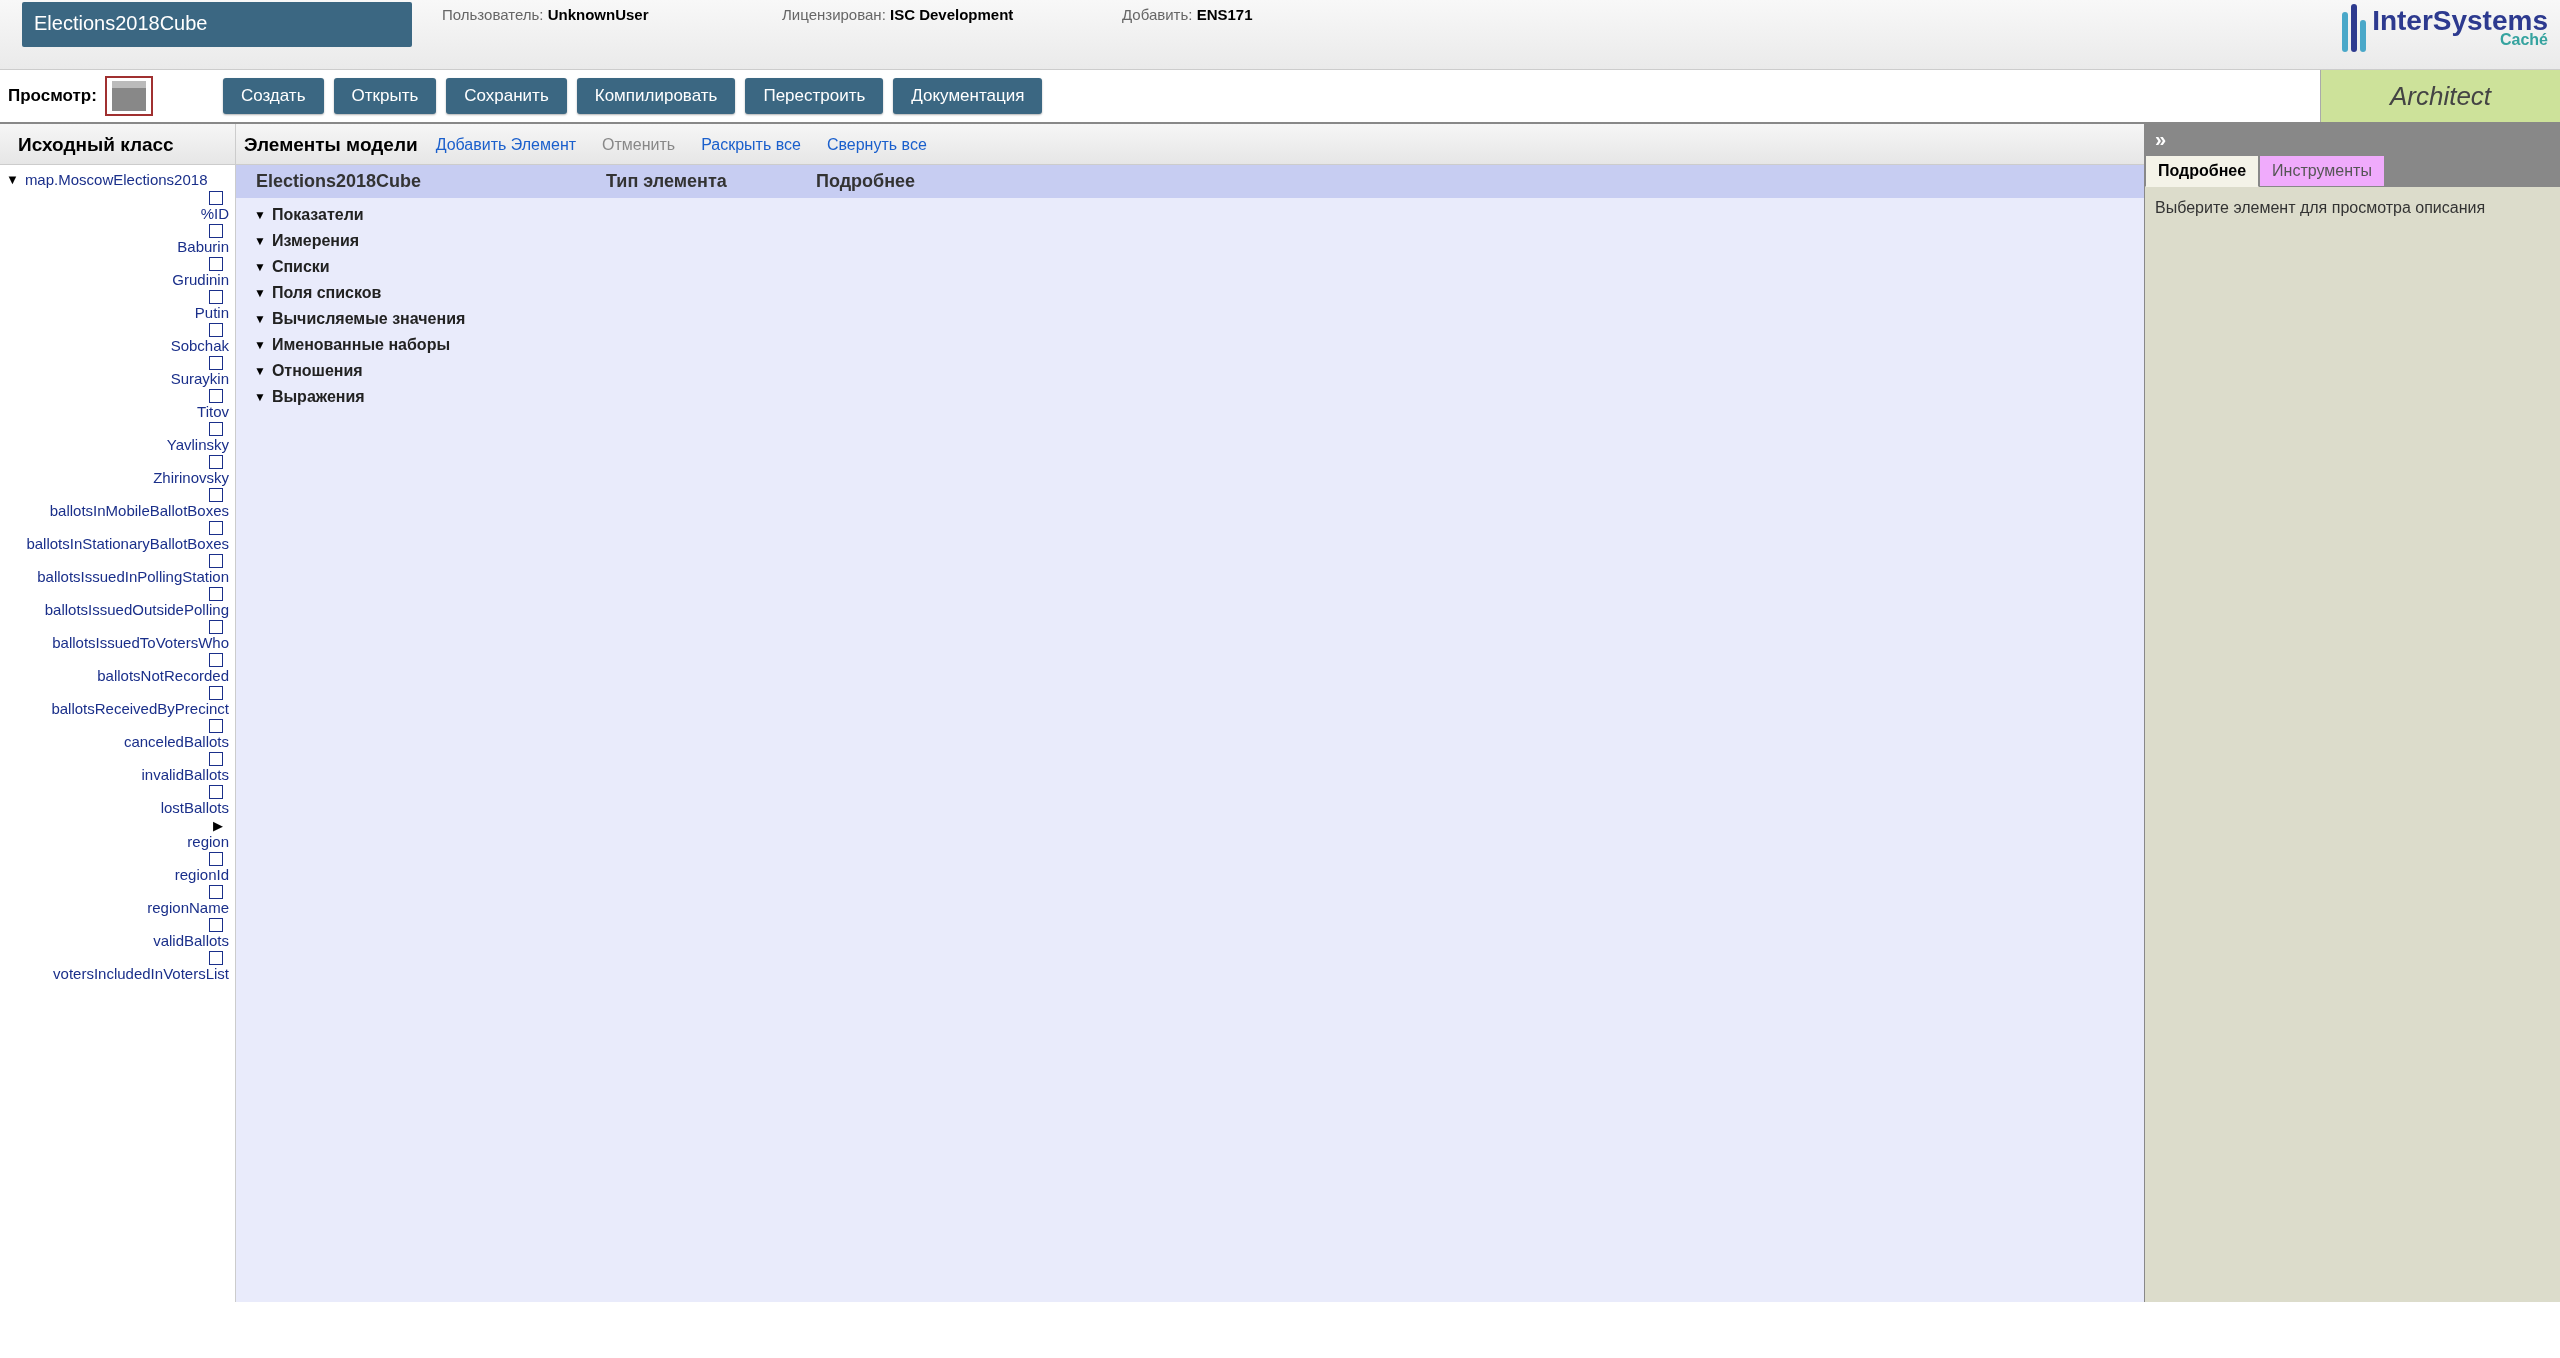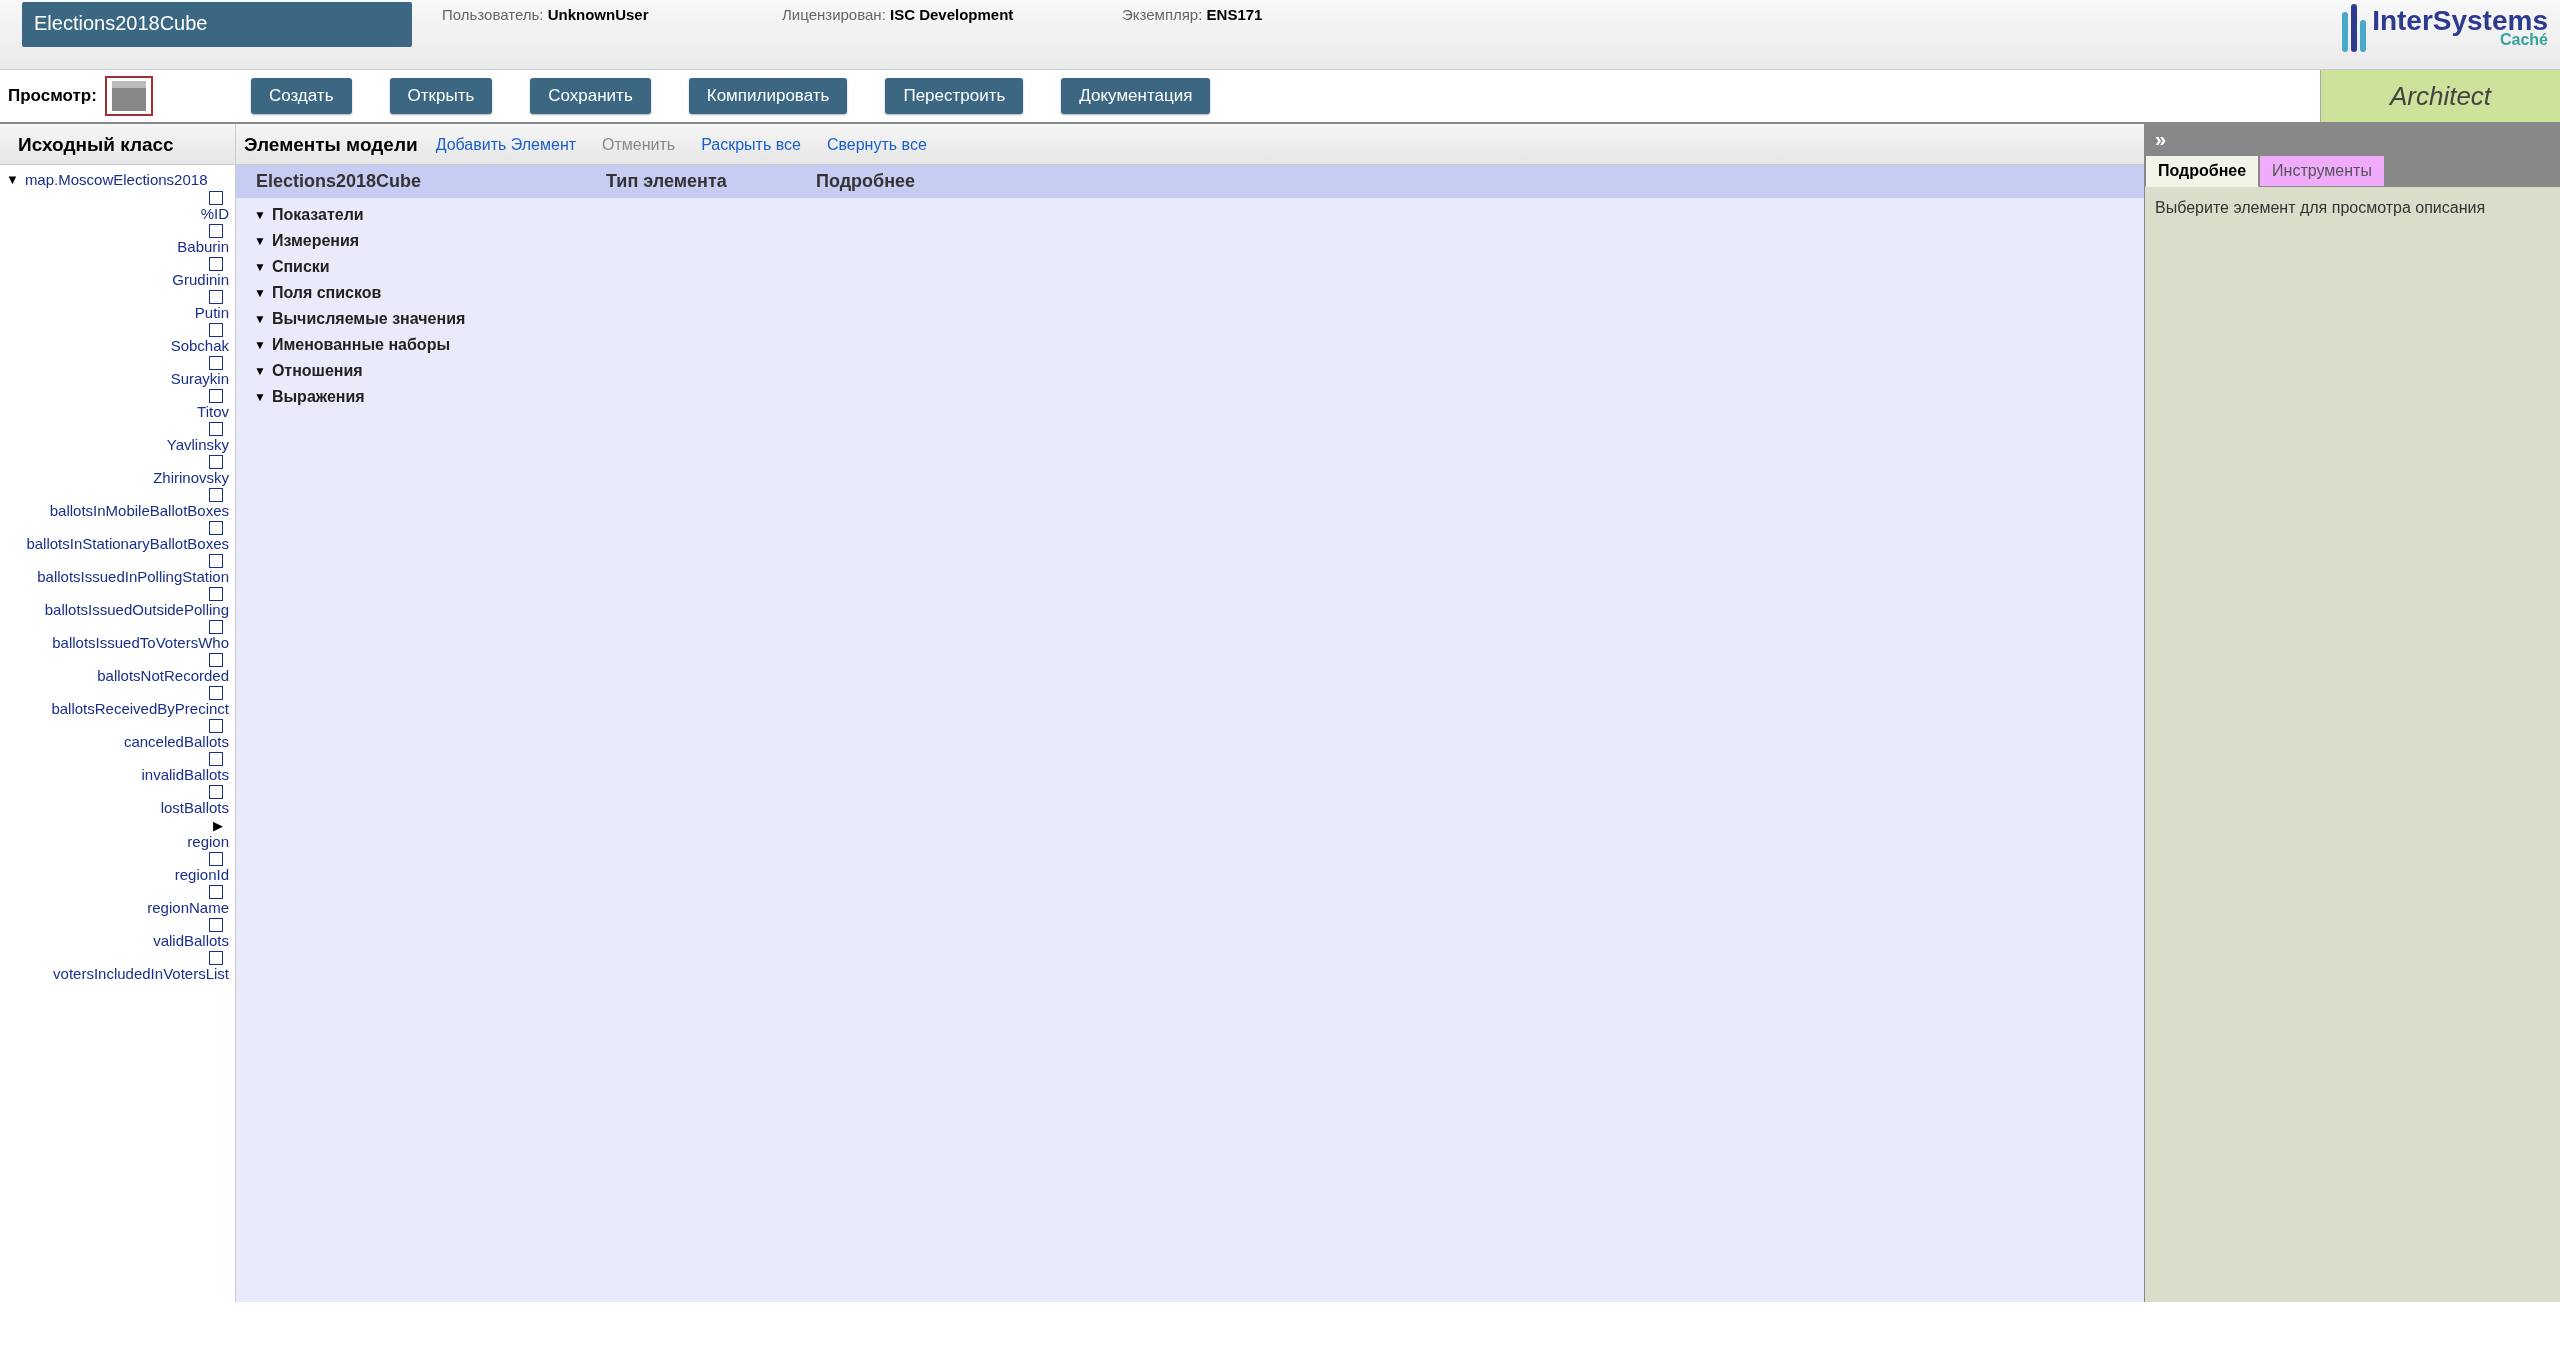--- a/index.html
+++ b/index.html
@@ -25,21 +25,21 @@
 .lb1 { height: 40px; background: #4aa8c9; }
 .lb2 { height: 48px; background: #2d3a8f; }
 .lb3 { height: 32px; background: #4aa8c9; }
 .logo-text { font-size: 28px; font-weight: bold; color: #2d3a8f; line-height: 0.9; }
 .logo-text small { display: block; font-size: 16px; color: #35a39f; font-weight: bold; text-align: right;}
 .toolbar-row { display: flex; align-items: center; border-bottom: 2px solid #888; background: #fff; padding: 6px 8px; position: relative; height: 54px;}
 .view-label { font-size: 17px; font-weight: bold; margin-right: 8px;}
 .view-box { width: 48px; height: 40px; border: 2px solid #a03030; padding: 2px; display: inline-flex; align-items: center; justify-content: center; margin-right: 70px;}
 .view-box-inner { width: 34px; height: 30px; background: #888; position: relative; }
 .view-box-inner::before { content: ""; position: absolute; top: 0; left: 0; right: 0; height: 7px; background: #bbb;}
-.tool-btn { background: #3b6782; color: #fff; border: none; padding: 8px 18px; font-size: 17px; margin-right: 10px; border-radius: 3px; cursor: pointer; box-shadow: 0 1px 2px rgba(0,0,0,0.3); margin-left: 28px;}
+.tool-btn { background: #3b6782; color: #fff; border: none; padding: 8px 18px; font-size: 17px; margin-right: 10px; border-radius: 3px; cursor: pointer; box-shadow: 0 1px 2px rgba(0,0,0,0.3);}
 .arch-pill { position: absolute; right: 0; top: 0; bottom: 0; width: 240px; background: #cde29a; display: flex; align-items: center; justify-content: center; font-size: 26px; font-style: italic; color: #444; border-left: 1px solid #aaa;}
 .main-area { display: flex; height: calc(100vh - 180px); }
 .left-col { width: 236px; border-right: 1px solid #ccc; overflow: hidden; background: linear-gradient(#f4f4f4,#fff 40px);}
 .col-head { font-size: 19px; font-weight: bold; padding: 10px 8px 8px 18px; border-bottom: 1px solid #ccc; background: linear-gradient(#f6f6f6,#e6e6e6);}
 .tree { padding: 4px 2px; font-size: 15px; }
 .tree-root { display: flex; align-items: center; color: #1a2f8a; padding: 2px 4px; cursor: pointer;}
 .tree-root .tri { color: #000; margin-right: 6px; font-size: 13px;}
 .tree-item { display: flex; align-items: flex-end; padding: 1px 4px 1px 24px; color: #1a2f8a; cursor: pointer; white-space: nowrap; overflow: hidden; flex-direction: column;}
 .tree-item .box { width: 14px; height: 14px; border: 1px solid #1a2f8a; margin-right: 6px; flex-shrink: 0; background: #fff;}
 .tree-item .tri-r { color: #000; margin-right: 6px; font-size: 13px; margin-left: -4px;}
@@ -70,21 +70,21 @@
 <body>
 
 <div class="top-bar">
   <div class="top-col-left">
     <div style="display:flex">
       <div class="cube-title-bar">Elections2018Cube</div>
       <div class="info-grid">
         <div class="info-row">
           <div class="info-cell"><span class="lbl">Пользователь:</span> <span class="val">UnknownUser</span></div>
           <div class="info-cell"><span class="lbl">Лицензирован:</span> <span class="val">ISC Development</span></div>
-          <div class="info-cell"><span class="lbl">Экземпляр:</span> <span class="val">ENS171</span></div>
+          <div class="info-cell"><span class="lbl">Добавить:</span> <span class="val">ENS171</span></div>
         </div>
       </div>
     </div>
   </div>
   <div class="logo-area">
     <div class="logo-bars">
         <span class="lb1"></span>
         <span class="lb2"></span>
         <span class="lb3"></span>
       </div>

